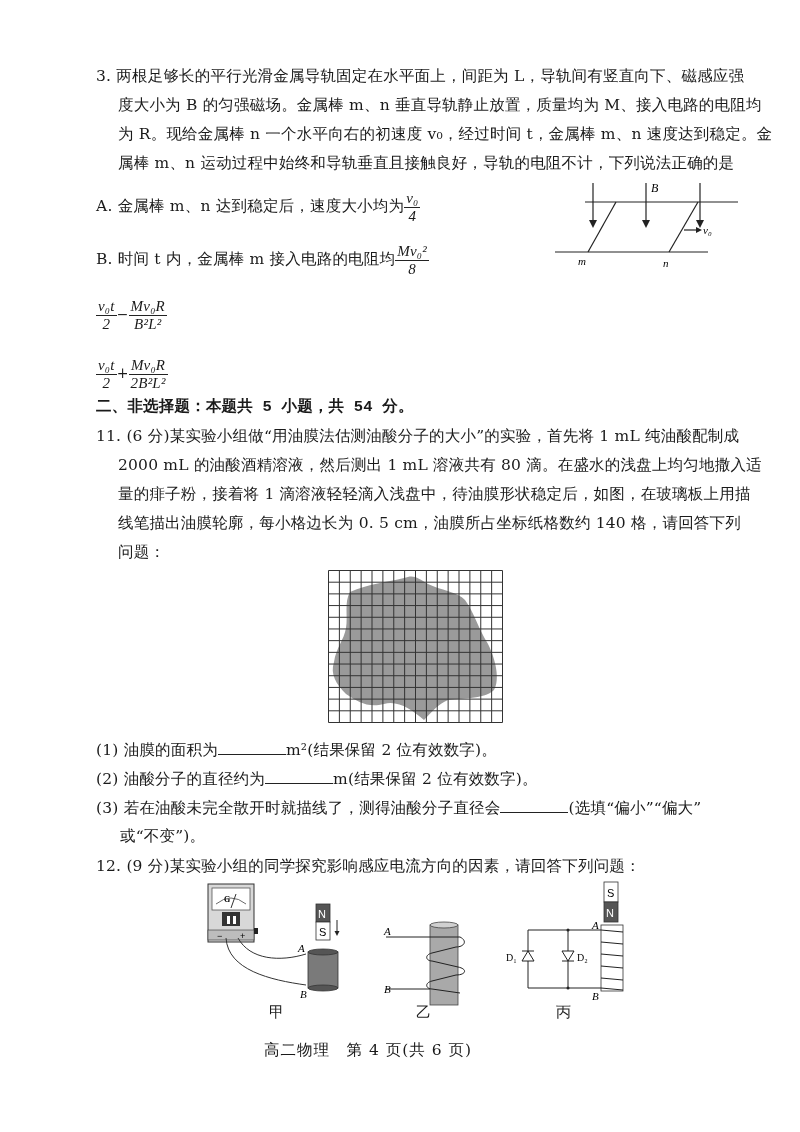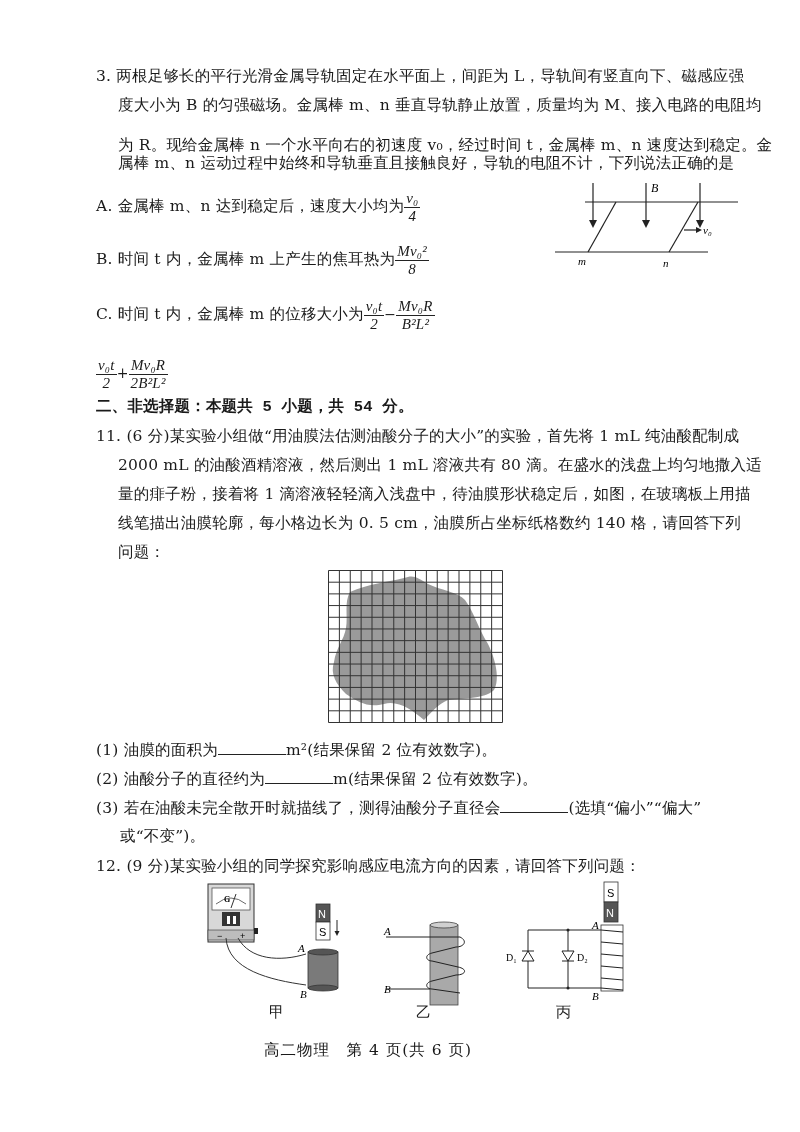--- a/index.html
+++ b/index.html
@@ -14,27 +14,27 @@
   .bold { font-weight: bold; }
   .fig-label { position: absolute; font-size: 15px; }
   svg { position: absolute; overflow: visible; }
   .footer { position: absolute; left: 0; width: 736px; top: 1040px; text-align: center; font-size: 15.5px; letter-spacing: 1px; }
 </style>
 </head>
 <body>
 
 <div class="txt" style="left:96px;top:66px;">3. 两根足够长的平行光滑金属导轨固定在水平面上，间距为 L，导轨间有竖直向下、磁感应强</div>
 <div class="txt" style="left:118px;top:95px;">度大小为 B 的匀强磁场。金属棒 m、n 垂直导轨静止放置，质量均为 M、接入电路的电阻均</div>
-<div class="txt" style="left:118px;top:124px;margin-top:11px;">为 R。现给金属棒 n 一个水平向右的初速度 v₀，经过时间 t，金属棒 m、n 速度达到稳定。金</div>
+<div class="txt" style="left:118px;top:124px;">为 R。现给金属棒 n 一个水平向右的初速度 v₀，经过时间 t，金属棒 m、n 速度达到稳定。金</div>
 <div class="txt" style="left:118px;top:153px;">属棒 m、n 运动过程中始终和导轨垂直且接触良好，导轨的电阻不计，下列说法正确的是</div>
 
 <div id="q10-options">
     <div class="txt" style="left: 96px; top: 188px; line-height: 36px;"><span>A. 金属棒 m、n 达到稳定后，速度大小均为</span><span class="frac"><span class="num">v₀</span><span class="den">4</span></span></div>
-    <div class="txt" style="left: 96px; top: 241px; line-height: 36px;"><span>B. 时间 t 内，金属棒 m 上产生的焦耳热为</span><span class="frac"><span class="num">Mv₀²</span><span class="den">8</span></span></div>
-    <div class="txt" style="left: 96px; top: 296px; line-height: 36px;"><span>C. 时间 t 内，金属棒 m 的位移大小为</span><span class="frac"><span class="num">v₀t</span><span class="den">2</span></span><span style="font-size: 14px;">−</span><span class="frac"><span class="num">Mv₀R</span><span class="den">B²L²</span></span></div>
+    <div class="txt" style="left: 96px; top: 241px; line-height: 36px;"><span>B. 时间 t 内，金属棒 m 接入电路的电阻均</span><span class="frac"><span class="num">Mv₀²</span><span class="den">8</span></span></div>
+    <div class="txt" style="left: 96px; top: 296px; line-height: 36px;"><span class="frac"><span class="num">v₀t</span><span class="den">2</span></span><span style="font-size: 14px;">−</span><span class="frac"><span class="num">Mv₀R</span><span class="den">B²L²</span></span></div>
     <div class="txt" style="left: 96px; top: 355px; line-height: 36px;"><span class="frac"><span class="num">v₀t</span><span class="den">2</span></span><span style="font-size: 14px;">+</span><span class="frac"><span class="num">Mv₀R</span><span class="den">2B²L²</span></span></div>
   </div>
 
 <svg style="left:545px;top:178px;" width="200" height="95">
   <line x1="40" y1="24" x2="193" y2="24" stroke="#222" stroke-width="1.2"></line>
   <line x1="10" y1="74" x2="163" y2="74" stroke="#222" stroke-width="1.2"></line>
   <line x1="71" y1="24" x2="43" y2="74" stroke="#222" stroke-width="1.2"></line>
   <line x1="153" y1="24" x2="124" y2="74" stroke="#222" stroke-width="1.2"></line>
   <g>
     <line x1="48" y1="5" x2="48" y2="43" stroke="#222" stroke-width="1.2"></line>

